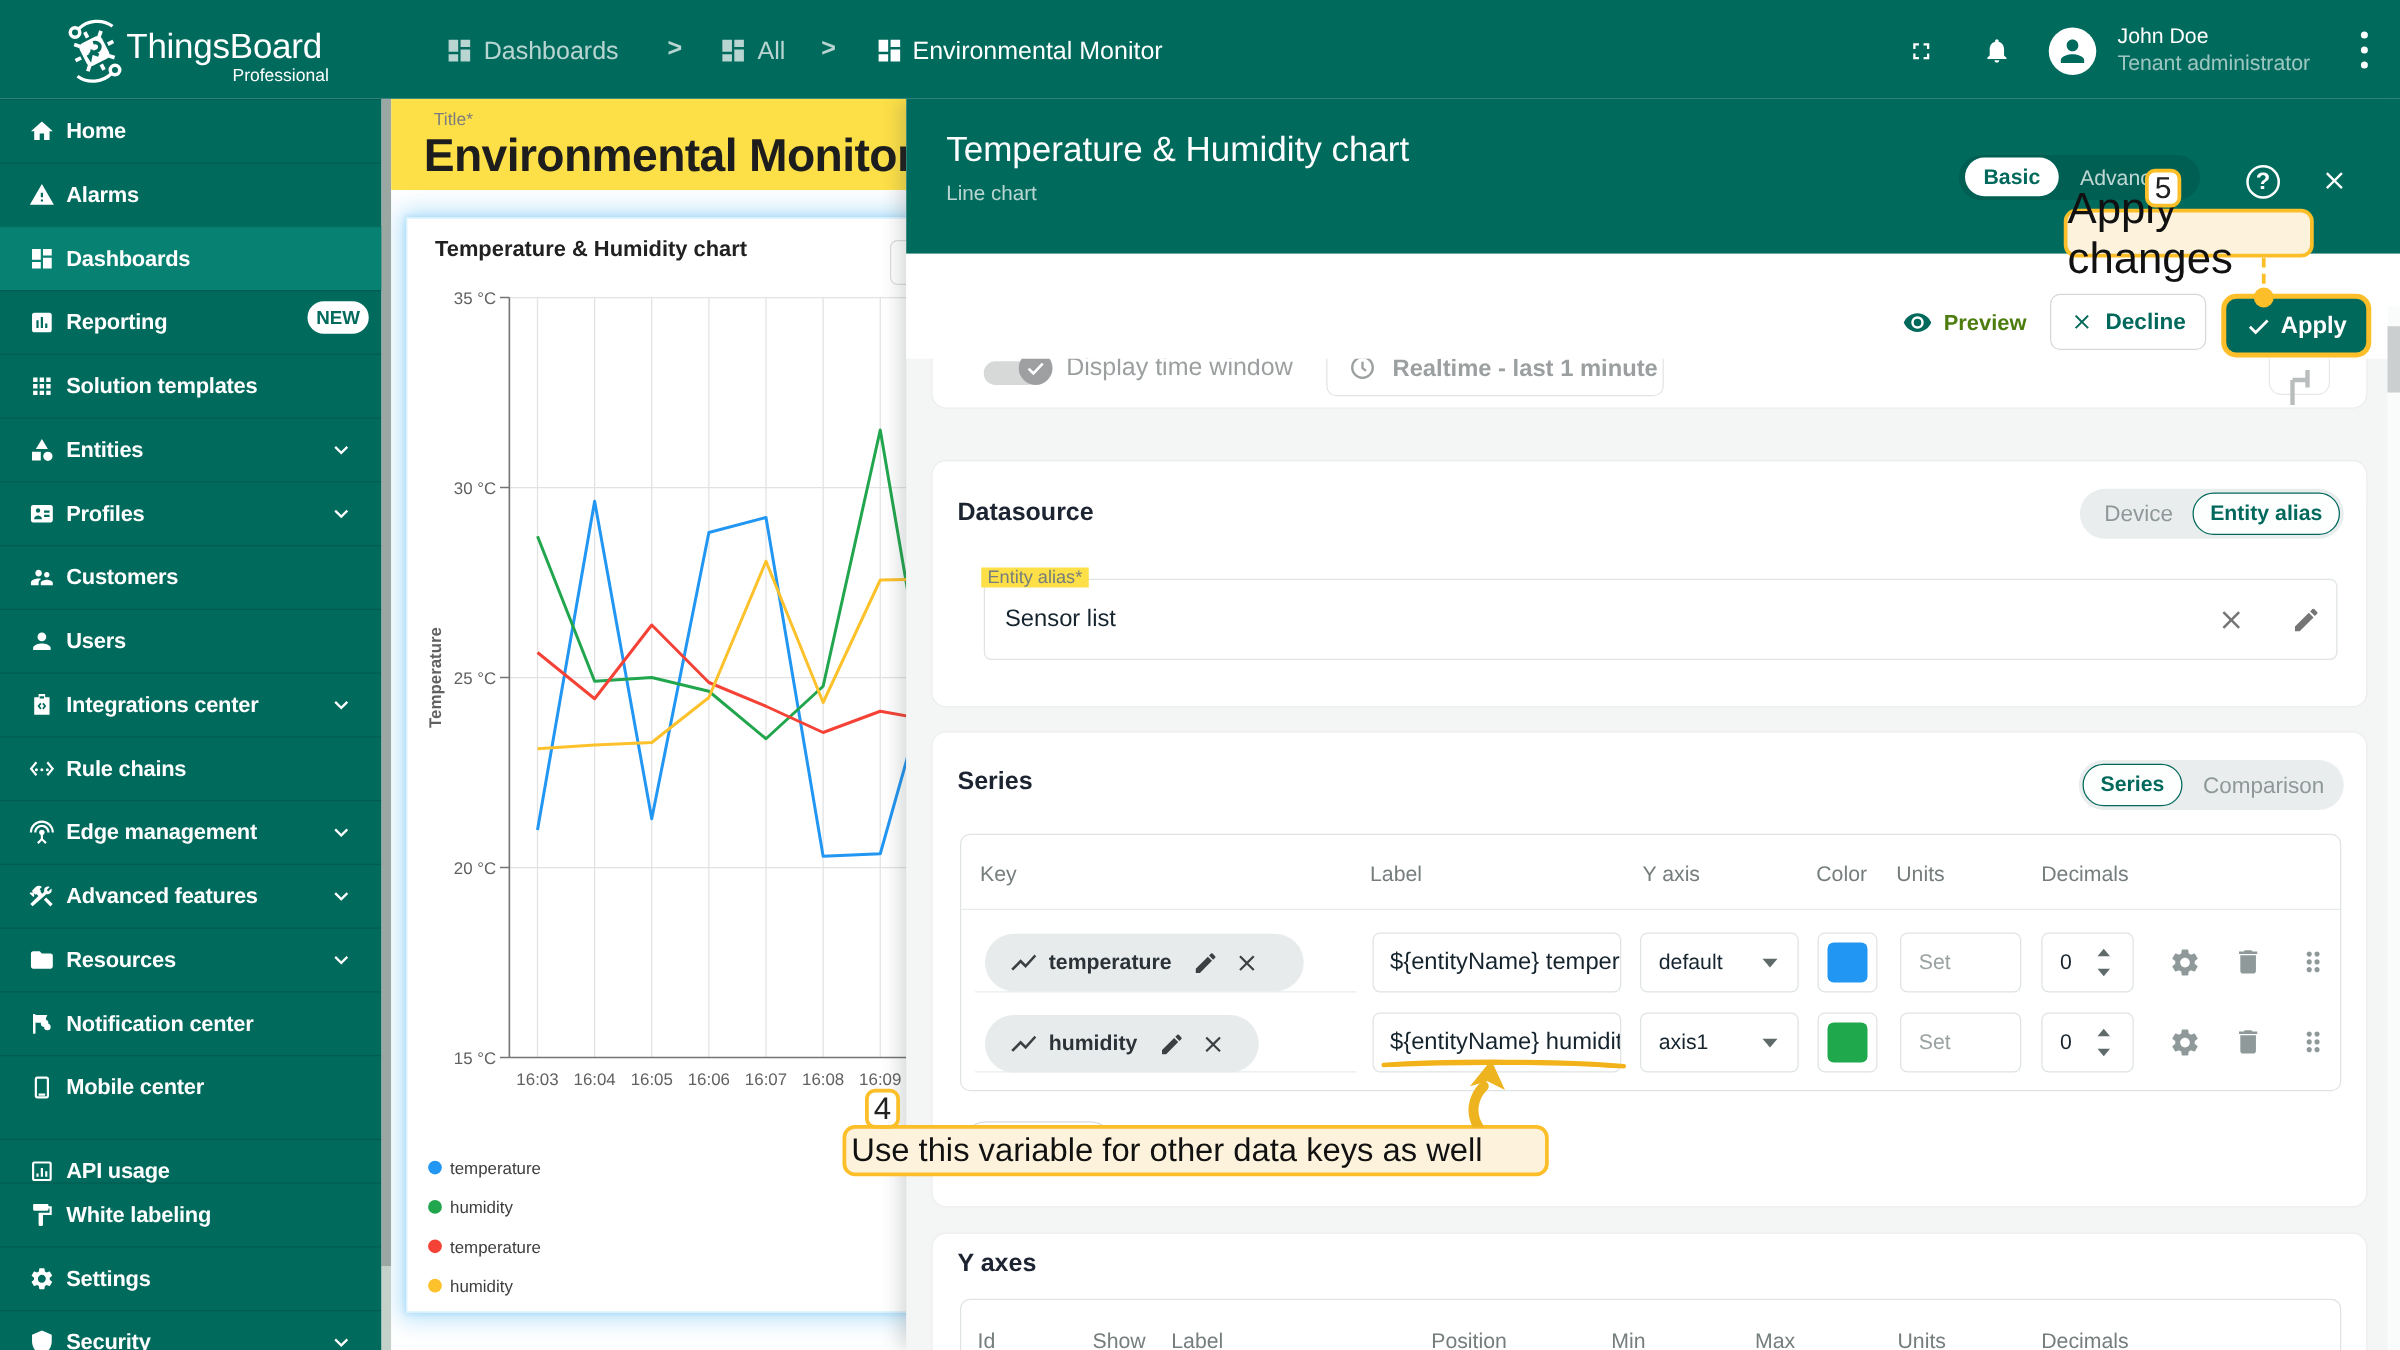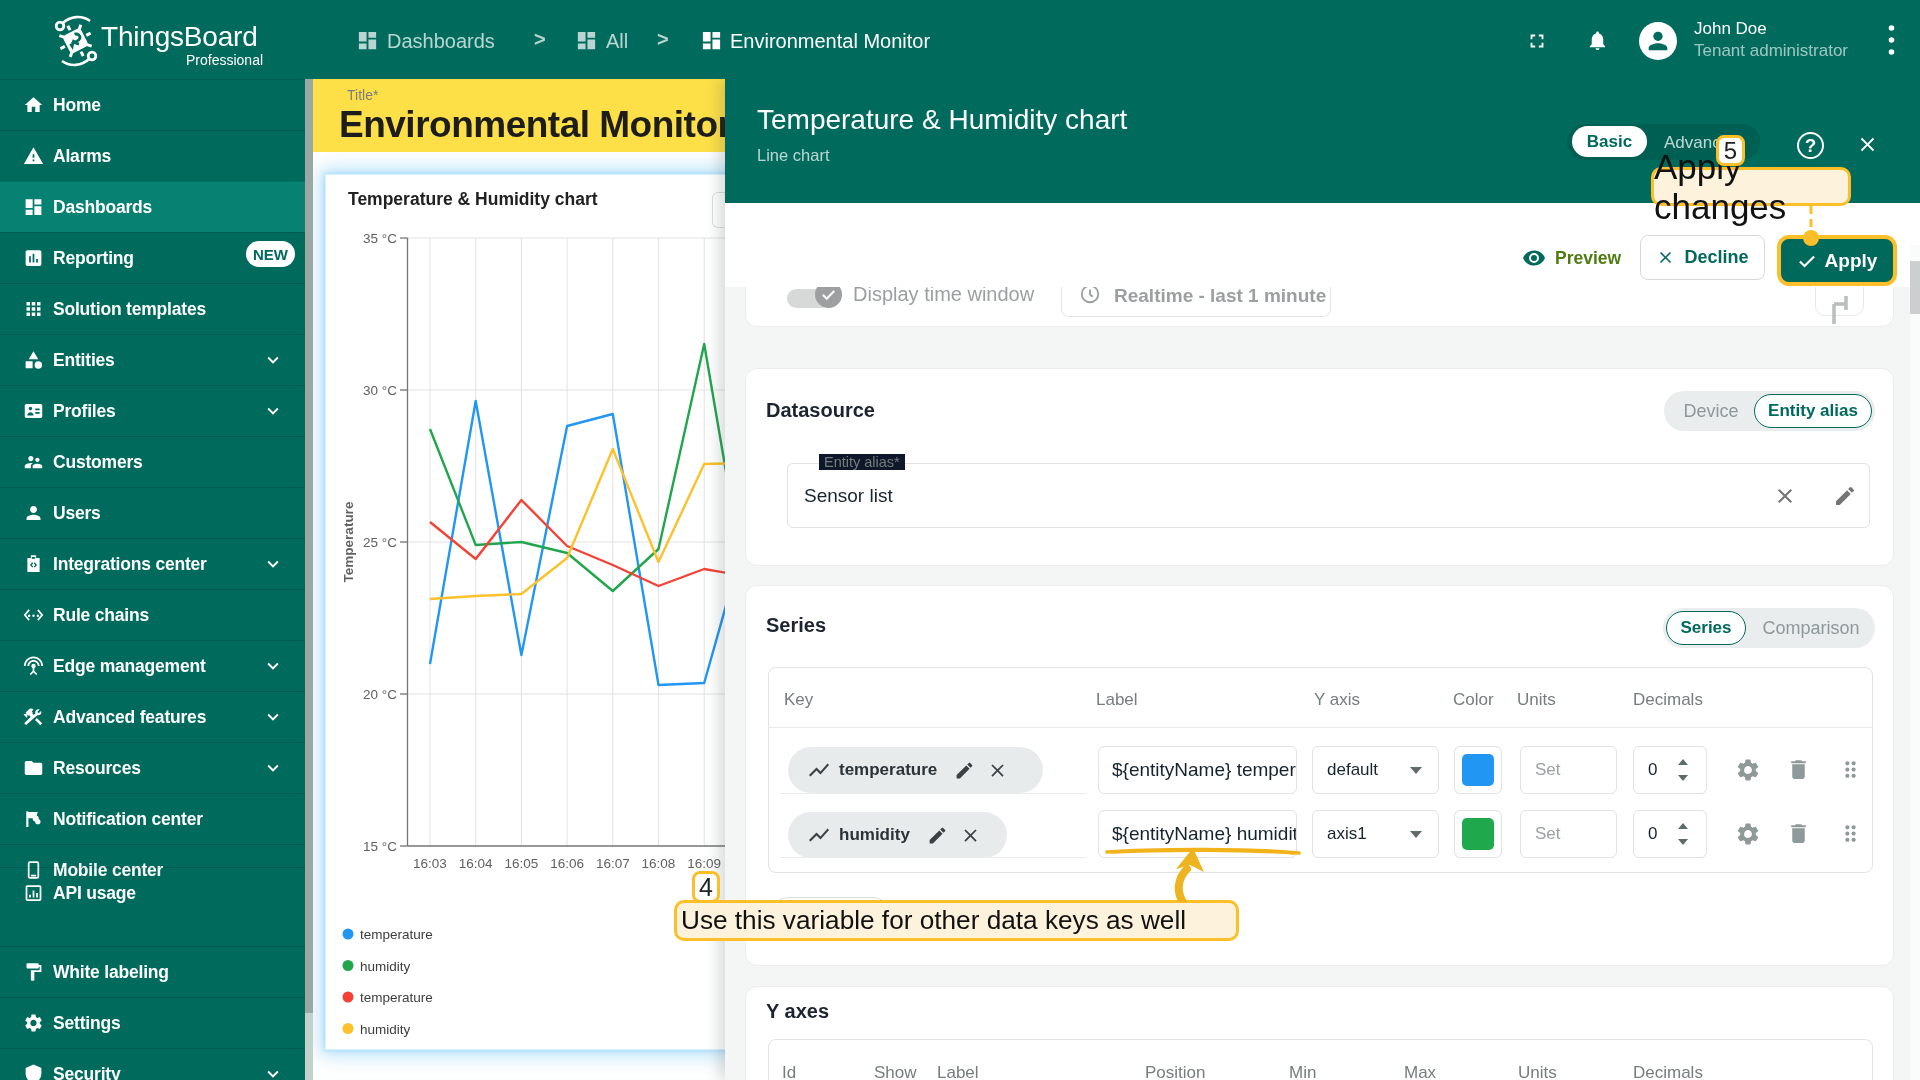--- a/index.html
+++ b/index.html
@@ -225,21 +225,21 @@
         </svg>
         <span class="lbl">Notification center</span>
       </div>
     <div class="mi" style="top:765px;">
         <svg class="ic" width="21" height="21" viewBox="0 0 24 24" fill="none" stroke="#fff" stroke-width="2">
           <rect x="6.5" y="3" width="11" height="18" rx="1.5"></rect>
           <line x1="9" y1="18.5" x2="15" y2="18.5"></line>
         </svg>
         <span class="lbl">Mobile center</span>
       </div>
-    <div class="mi" style="top:788px;padding-left:12px;">
+    <div class="mi" style="top:832px;padding-left:12px;">
         <svg class="ic" width="21" height="21" viewBox="0 0 24 24" fill="#fff">
           <path d="M5 3h14c1.1 0 2 .9 2 2v14c0 1.1-.9 2-2 2H5c-1.1 0-2-.9-2-2V5c0-1.1.9-2 2-2zm0 2v14h14V5H5zm2 9h2v3H7v-3zm4-5h2v8h-2V9zm4 3h2v5h-2v-5z"></path>
         </svg>
         <span class="lbl">API usage</span>
       </div>
     <div class="mi" style="top:867px;">
         <svg class="ic" width="21" height="21" viewBox="0 0 24 24" fill="#fff">
           <path d="M18 4V3c0-.55-.45-1-1-1H5c-.55 0-1 .45-1 1v4c0 .55.45 1 1 1h12c.55 0 1-.45 1-1V6h1v4H9v11c0 .55.45 1 1 1h2c.55 0 1-.45 1-1v-9h8V4h-3z"></path>
         </svg>
         <span class="lbl">White labeling</span>
@@ -375,21 +375,21 @@
             <path d="M5 30V10h0M5 10h12M17 2v14"></path>
           </svg>
       </div>
 
       <div class="card" style="top:81px;height:198px;">
         <div class="sechead abs" style="left:20px;top:30px;">Datasource</div>
         <div class="pillbox" style="left:918px;top:22px;width:211px;height:40px;"></div>
         <div class="pill-off" style="left:930px;top:22px;width:70px;height:40px;">Device</div>
         <div class="pill-on" style="left:1008px;top:25px;width:118px;height:34px;">Entity alias</div>
         <div class="fld" style="left:41px;top:94px;width:1083px;height:65px;"></div>
-        <div class="abs" style="left:73px;top:85px;background:#0f172a;padding:0 5px;font-size:14.5px;color:#757d7d;">Entity alias*</div>
+        <div class="abs" style="left:39px;top:85px;background:#fde047;padding:0 5px;font-size:14.5px;color:#757d7d;">Entity alias*</div>
         <div class="abs" style="left:58px;top:116px;font-size:19px;color:#16242e;">Sensor list</div>
         <svg class="abs" style="left:1027px;top:115px;" width="24" height="24" viewBox="0 0 24 24" fill="#757575">
             <path d="M19 6.41 17.59 5 12 10.59 6.41 5 5 6.41 10.59 12 5 17.59 6.41 19 12 13.41 17.59 19 19 17.59 13.41 12z"></path>
           </svg>
         <svg class="abs" style="left:1087px;top:115px;" width="24" height="24" viewBox="0 0 24 24" fill="#757575">
             <path d="M3 17.25V21h3.75L17.81 9.94l-3.75-3.75L3 17.25zM20.71 7.04a1 1 0 000-1.41l-2.34-2.34a1 1 0 00-1.41 0l-1.83 1.83 3.75 3.75 1.83-1.83z"></path>
           </svg>
       </div>
 
       <div class="card" style="top:298px;height:381px;">

